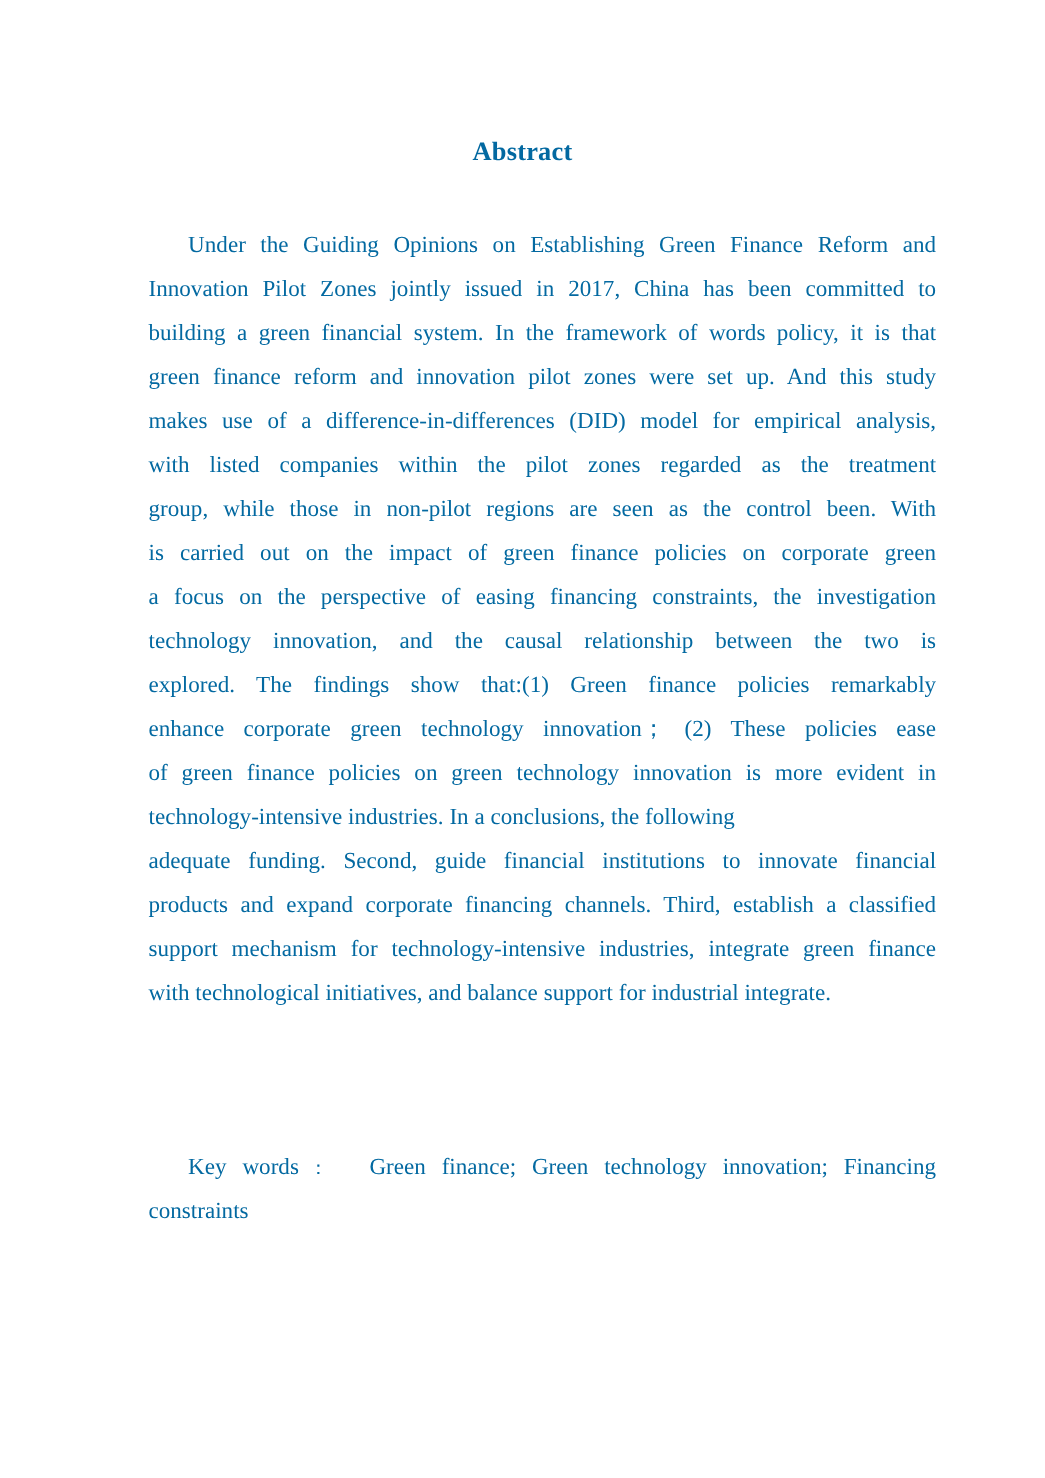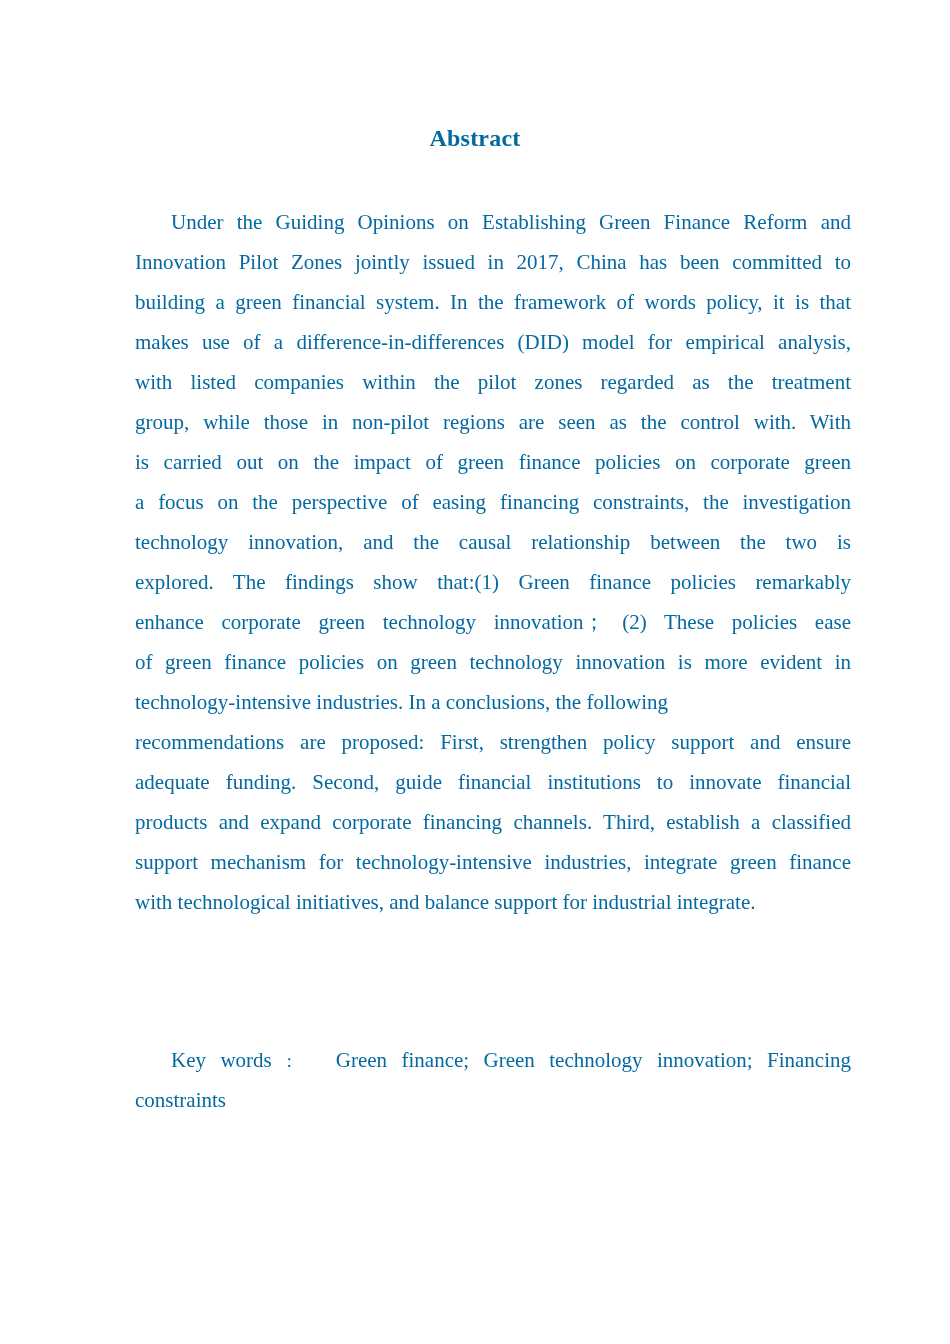--- a/index.html
+++ b/index.html
@@ -98,29 +98,31 @@
 
     <div class="ln indent">
       <span class="j">Under  the Guiding  Opinions  on  Establishing  Green  Finance  Reform  and</span></div>
 
     <div class="ln">
       <span class="j">Innovation  Pilot  Zones jointly  issued  in  2017,  China  has  been  committed  to</span></div>
 
     <div class="ln">
       <span class="j">building a green financial system.  In  the  framework  of  words  policy,  it  is  that</span></div>
 
+    <div class="ln">
+      <span class="j">green  finance  reform  and  innovation  pilot  zones  were  set  up.  And  this  study</span></div>
 
     <div class="ln">
       <span class="j">makes  use  of  a  difference-in-differences  (DID)  model  for  empirical  analysis,</span></div>
 
     <div class="ln">
       <span class="j">with  listed  companies  within  the  pilot  zones  regarded  as  the  treatment</span></div>
 
     <div class="ln">
-      <span class="j">group,  while  those  in  non-pilot  regions  are  seen  as  the  control  with.  With</span></div>
+      <span class="j">group,  while  those  in  non-pilot  regions  are  seen  as  the  control  been.  With</span></div>
 
     <div class="ln">
       <span class="j">is  carried  out  on  the  impact  of  green  finance  policies  on  corporate  green</span></div>
 
     <div class="ln">
       <span class="j">a  focus  on  the  perspective  of  easing  financing  constraints,  the  investigation</span></div>
 
     <div class="ln">
       <span class="j">technology  innovation,  and  the  causal  relationship  between  the  two  is</span></div>
 
@@ -130,22 +132,20 @@
     <div class="ln">
       <span class="j">enhance  corporate  green  technology  innovation；  (2)  These  policies  ease</span></div>
 
 
     <div class="ln">
       <span class="j">of  green  finance  policies  on  green  technology  innovation  is  more  evident  in</span></div>
 
     <div class="ln ragged">
       <span class="j">technology-intensive    industries.     In    a    conclusions,    the    following</span></div>
 
-    <div class="ln">
-      <span class="j">recommendations  are  proposed:  First,  strengthen  policy  support  and  ensure</span></div>
 
     <div class="ln">
       <span class="j">adequate  funding.  Second,  guide  financial  institutions  to  innovate  financial</span></div>
 
     <div class="ln">
       <span class="j">products and expand corporate financing channels.  Third,  establish  a  classified</span></div>
 
     <div class="ln">
       <span class="j">support  mechanism  for  technology-intensive industries, integrate green finance</span></div>
 

